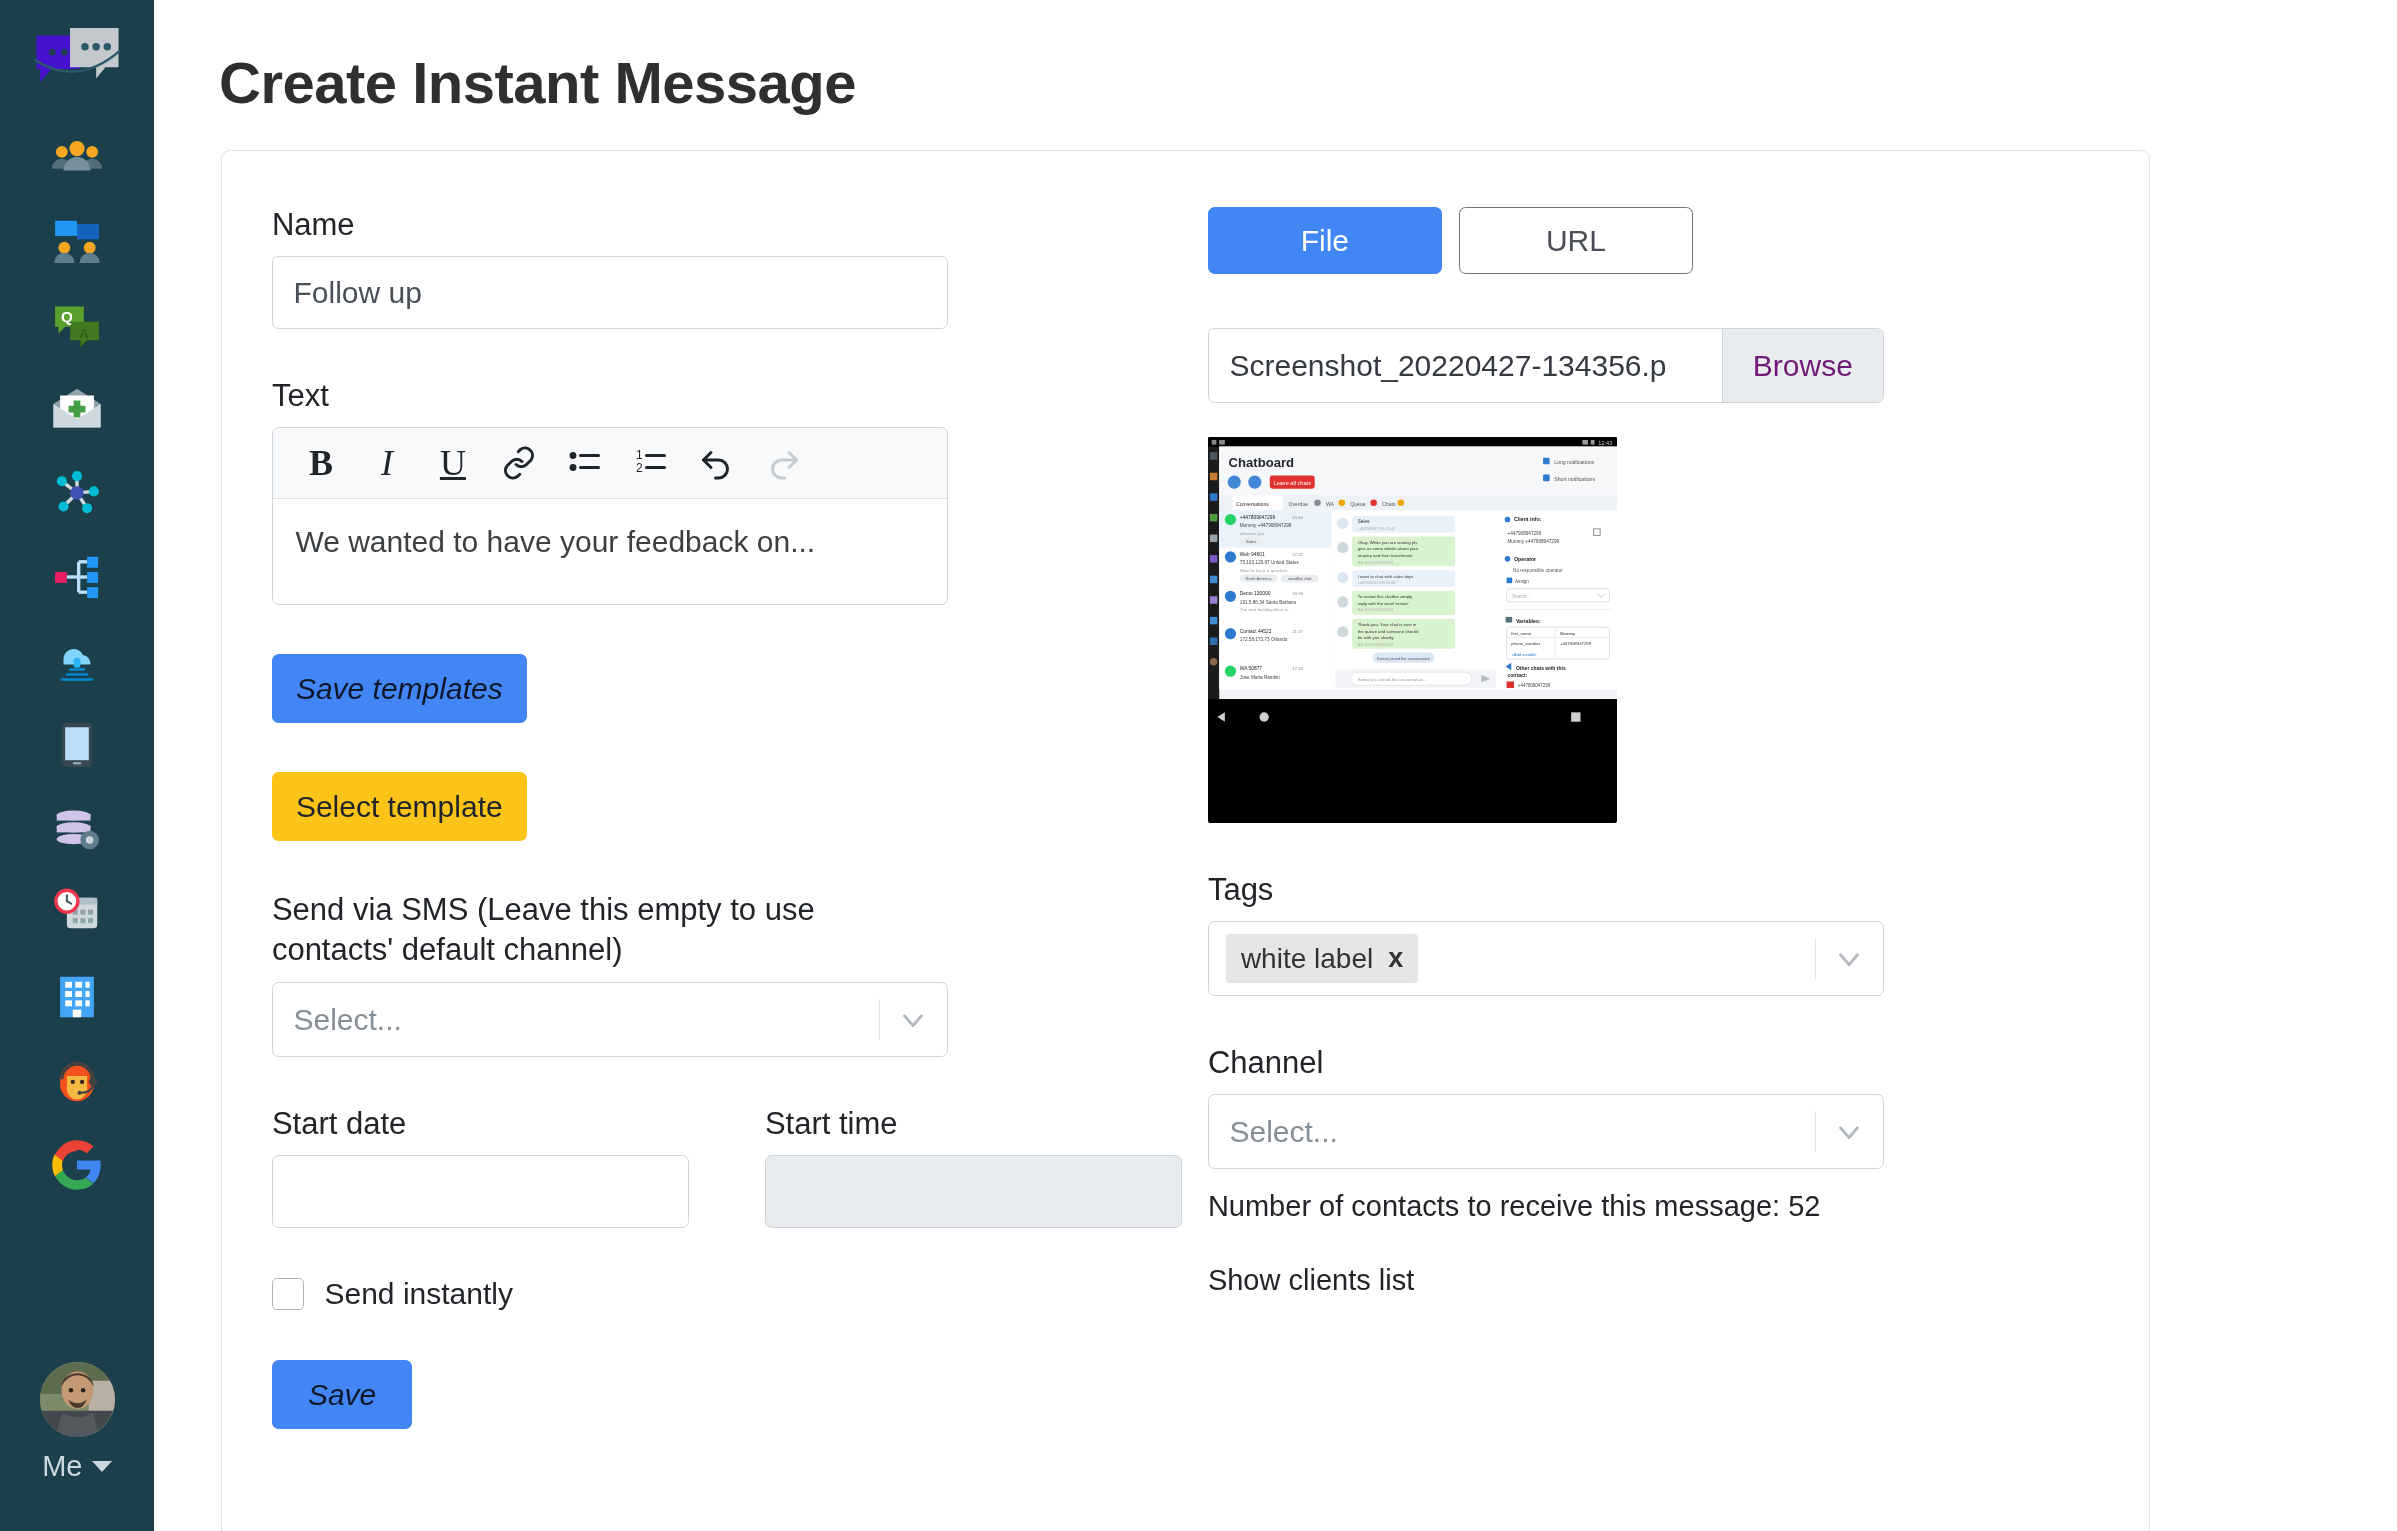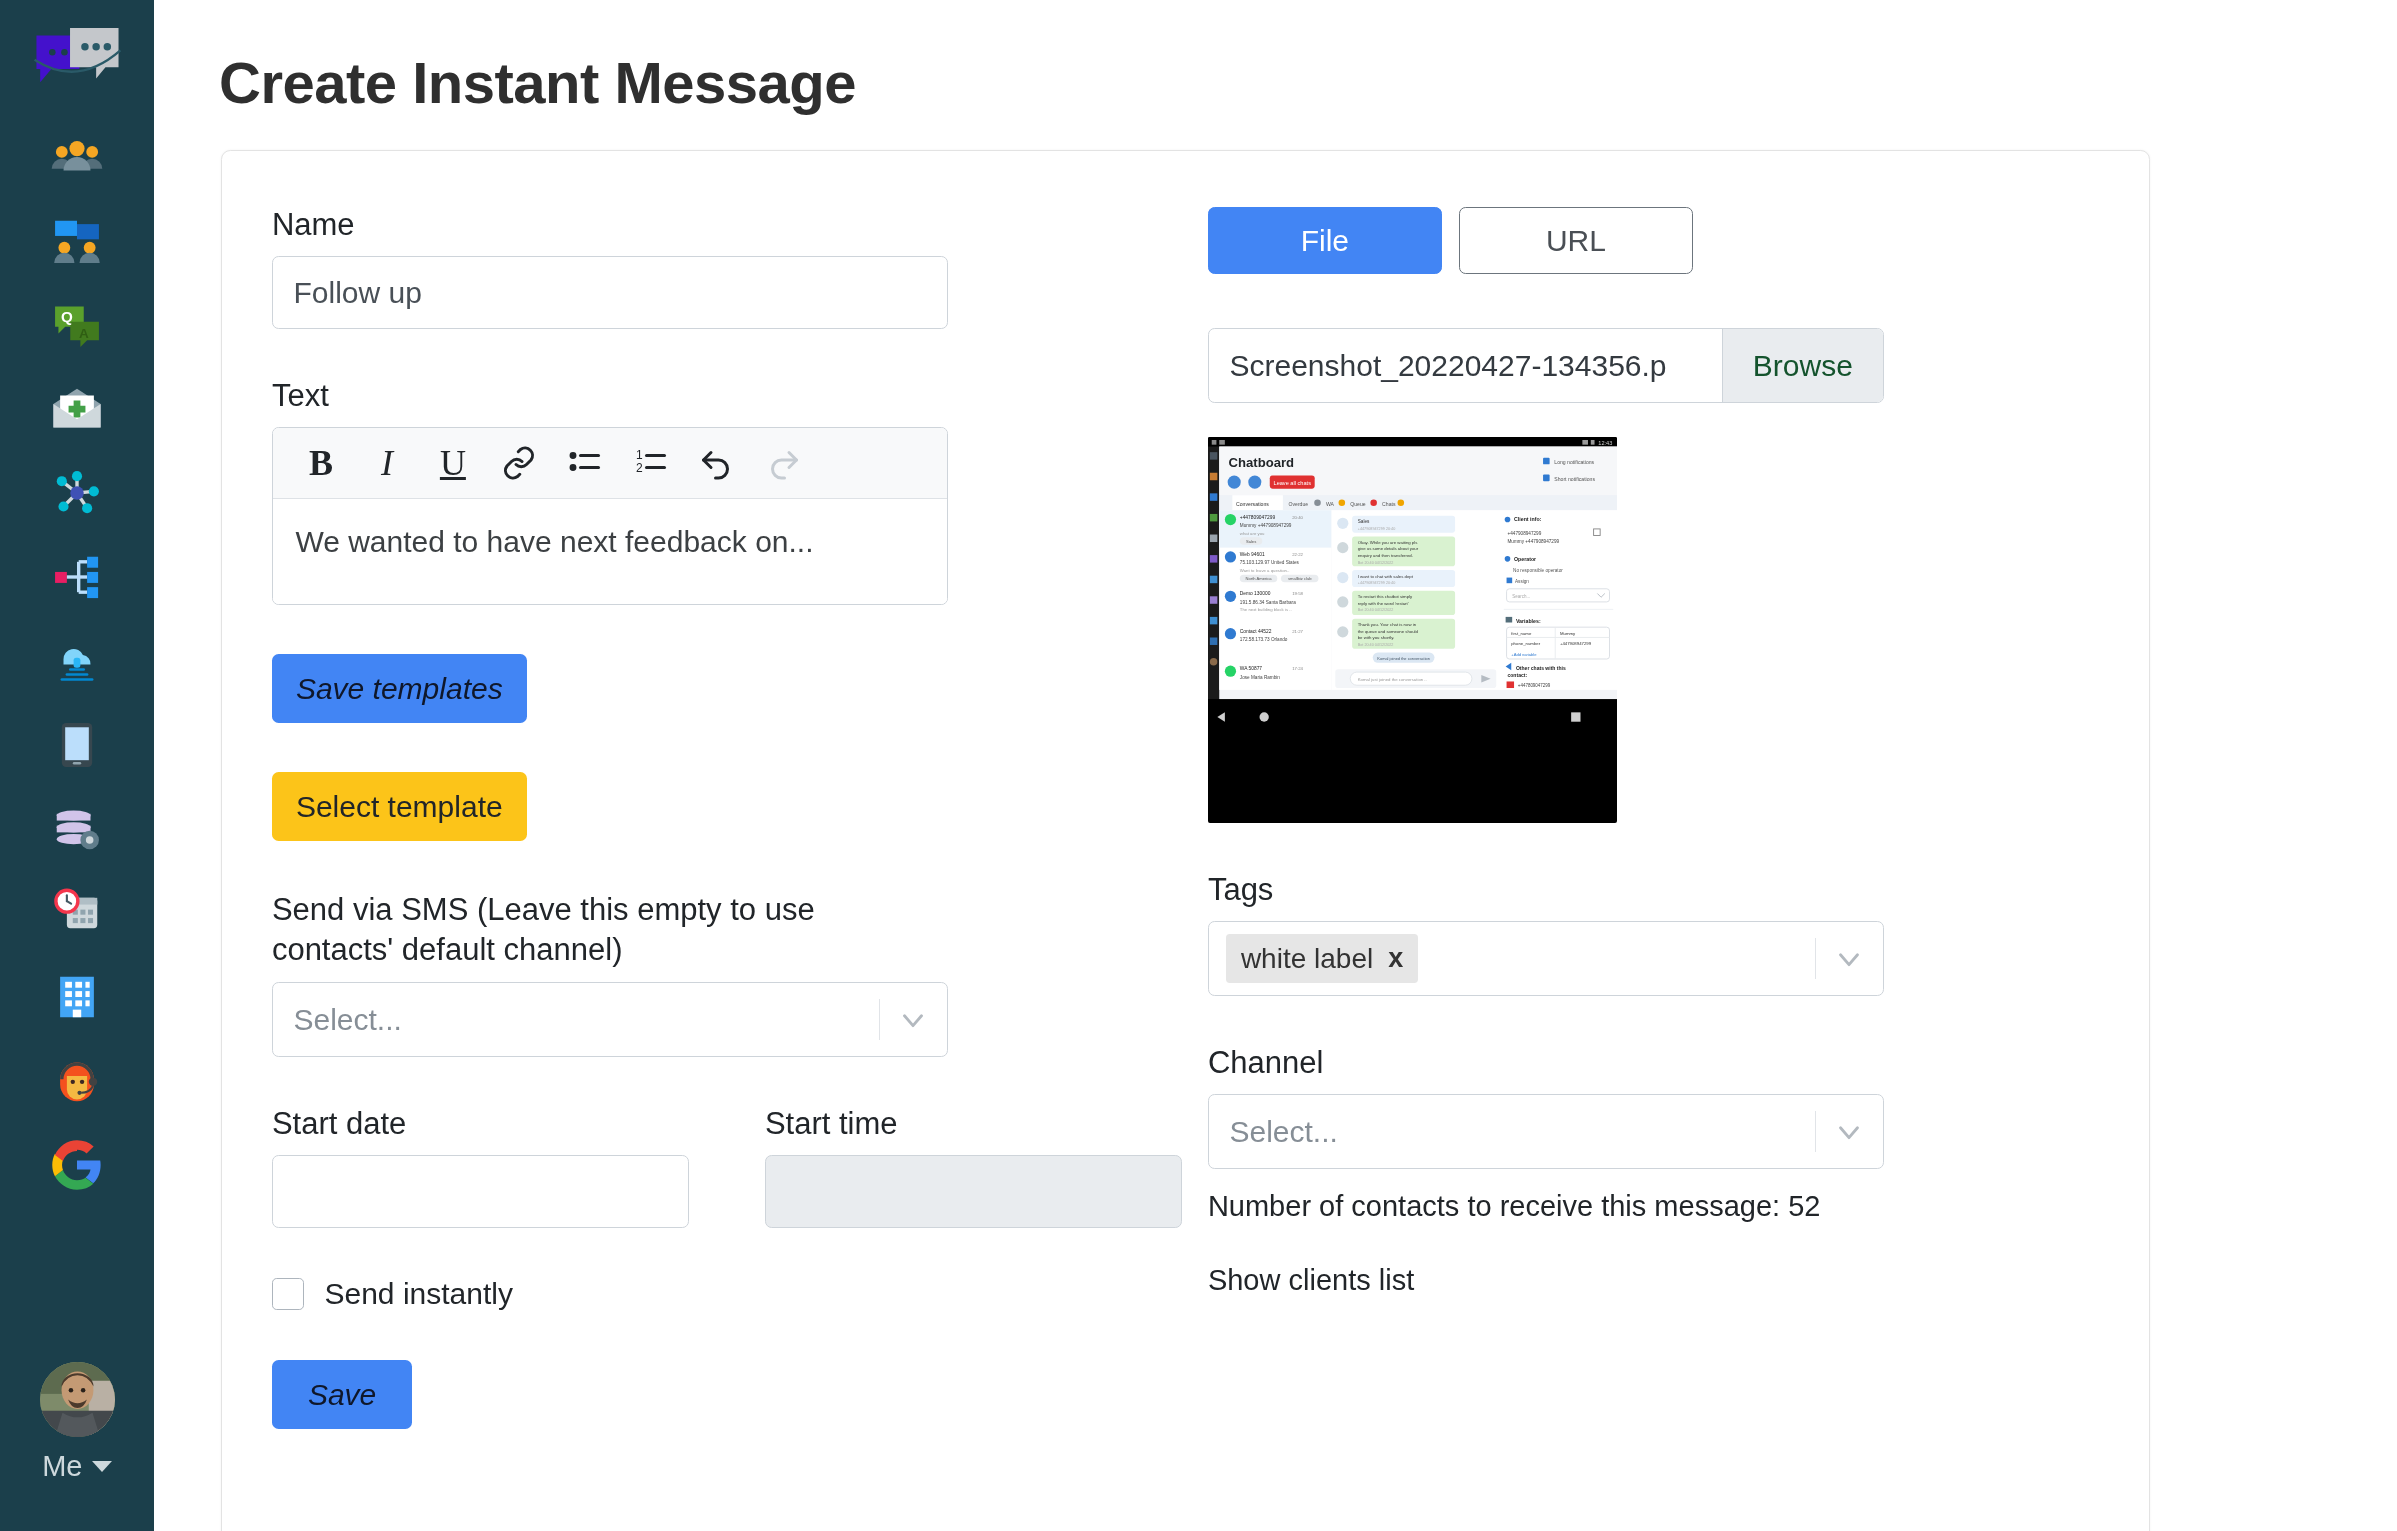--- a/index.html
+++ b/index.html
@@ -176,21 +176,21 @@
   .file-name {
     flex: 1; display: flex; align-items: center;
     padding-left: 20.6px; font-size: 30px; color: #343a40;
     white-space: nowrap; overflow: hidden;
     font-family: "Liberation Sans Narrow", "Liberation Sans", sans-serif;
   }
   .file-browse {
     width: 161px; background: #e9ecef;
     border-left: 0.9px solid #ced4da;
     display: flex; align-items: center; justify-content: center;
-    font-size: 30px; color: #14532d; cursor: pointer;
+    font-size: 30px; color: #701a75; cursor: pointer;
     font-family: "Liberation Sans Narrow", "Liberation Sans", sans-serif;
   }
 
   .preview {
     margin-top: 34px;
     width: 409px; height: 386px;
     background: #000; border-radius: 1.9px;
     overflow: hidden; position: relative;
   }
 
@@ -493,21 +493,21 @@
                   <path d="M3 10h10a6 6 0 0 1 0 12h-2"></path>
                 </svg>
               </div>
               <div class="tb-btn dim">
                 <svg viewBox="0 0 24 24" fill="none" stroke="currentColor" stroke-width="2" stroke-linecap="round" stroke-linejoin="round">
                   <polyline points="16 5 21 10 16 15"></polyline>
                   <path d="M21 10H11a6 6 0 0 0 0 12h2"></path>
                 </svg>
               </div>
             </div>
-            <div class="editor-body">We wanted to have next feedback on...</div>
+            <div class="editor-body">We wanted to have your feedback on...</div>
           </div>
         </div>
 
         <div class="spacer-52"></div>
 
         <button class="btn btn-blue">Save templates</button>
 
         <div class="spacer-52"></div>
 
         <button class="btn btn-yellow">Select template</button>

